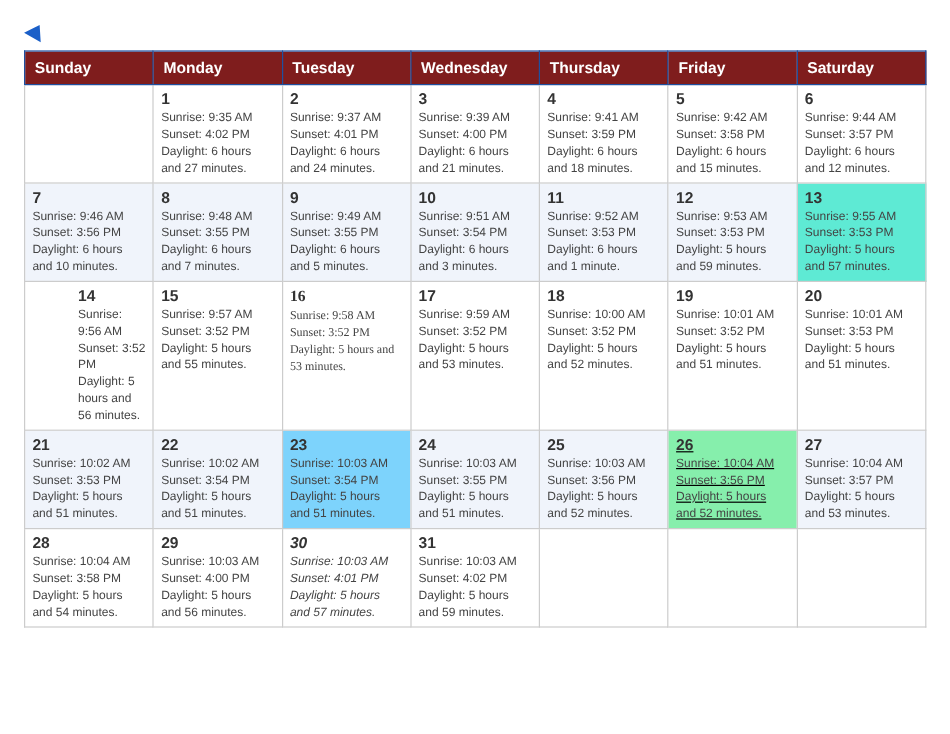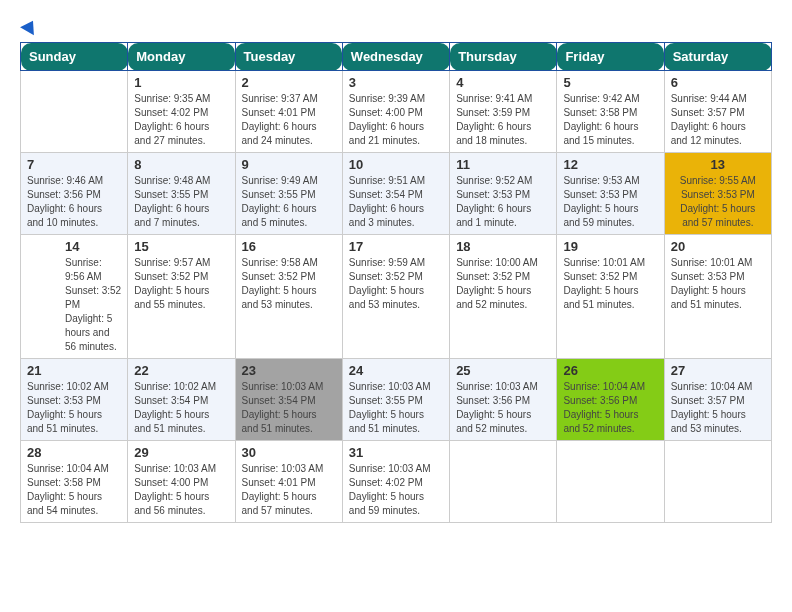--- a/index.html
+++ b/index.html
@@ -93,22 +93,21 @@
     .empty-cell {
       background: #f9f9f9;
     }
     tr:nth-child(even) td {
       background: #f5f7fc;
     }
     tr:nth-child(odd) td {
       background: #fff;
     }
     .calendar thead tr th {
-      background: #0f766e;
-      border-radius: 10px;
+      background: #7f1d1d;
     }
   </style>
 </head>
 <body>
 
 <div class="header">
   <div class="logo">
     <div class="logo-text-row">
       <span class="logo-general"></span>
       <span class="logo-icon"></span>
@@ -179,35 +178,35 @@
           <div class="day-info">Sunrise: 9:51 AM<br>Sunset: 3:54 PM<br>Daylight: 6 hours and 3 minutes.</div>
         </td>
         <td style="background: rgb(240, 244, 251);">
           <span class="day-number">11</span>
           <div class="day-info">Sunrise: 9:52 AM<br>Sunset: 3:53 PM<br>Daylight: 6 hours and 1 minute.</div>
         </td>
         <td style="background: rgb(240, 244, 251);">
           <span class="day-number">12</span>
           <div class="day-info">Sunrise: 9:53 AM<br>Sunset: 3:53 PM<br>Daylight: 5 hours and 59 minutes.</div>
         </td>
-        <td style="background: #eab308; text-align: center;">
+        <td style="background: #5eead4;">
           <span class="day-number">13</span>
           <div class="day-info">Sunrise: 9:55 AM<br>Sunset: 3:53 PM<br>Daylight: 5 hours and 57 minutes.</div>
         </td>
       </tr>
       <tr>
         <td style="background: rgb(255, 255, 255); padding-left: 44px;">
           <span class="day-number">14</span>
           <div class="day-info">Sunrise: 9:56 AM<br>Sunset: 3:52 PM<br>Daylight: 5 hours and 56 minutes.</div>
         </td>
         <td style="background: rgb(255, 255, 255);">
           <span class="day-number">15</span>
           <div class="day-info">Sunrise: 9:57 AM<br>Sunset: 3:52 PM<br>Daylight: 5 hours and 55 minutes.</div>
         </td>
-        <td style="background: rgb(255, 255, 255);">
+        <td style="background: rgb(255, 255, 255); font-family: Liberation Serif, serif;">
           <span class="day-number">16</span>
           <div class="day-info">Sunrise: 9:58 AM<br>Sunset: 3:52 PM<br>Daylight: 5 hours and 53 minutes.</div>
         </td>
         <td style="background: rgb(255, 255, 255);">
           <span class="day-number">17</span>
           <div class="day-info">Sunrise: 9:59 AM<br>Sunset: 3:52 PM<br>Daylight: 5 hours and 53 minutes.</div>
         </td>
         <td style="background: rgb(255, 255, 255);">
           <span class="day-number">18</span>
           <div class="day-info">Sunrise: 10:00 AM<br>Sunset: 3:52 PM<br>Daylight: 5 hours and 52 minutes.</div>
@@ -223,51 +222,51 @@
       </tr>
       <tr>
         <td style="background: rgb(240, 244, 251);">
           <span class="day-number">21</span>
           <div class="day-info">Sunrise: 10:02 AM<br>Sunset: 3:53 PM<br>Daylight: 5 hours and 51 minutes.</div>
         </td>
         <td style="background: rgb(240, 244, 251);">
           <span class="day-number">22</span>
           <div class="day-info">Sunrise: 10:02 AM<br>Sunset: 3:54 PM<br>Daylight: 5 hours and 51 minutes.</div>
         </td>
-        <td style="background: #a3a3a3;">
+        <td style="background: #7dd3fc;">
           <span class="day-number">23</span>
           <div class="day-info">Sunrise: 10:03 AM<br>Sunset: 3:54 PM<br>Daylight: 5 hours and 51 minutes.</div>
         </td>
         <td style="background: rgb(240, 244, 251);">
           <span class="day-number">24</span>
           <div class="day-info">Sunrise: 10:03 AM<br>Sunset: 3:55 PM<br>Daylight: 5 hours and 51 minutes.</div>
         </td>
         <td style="background: rgb(240, 244, 251);">
           <span class="day-number">25</span>
           <div class="day-info">Sunrise: 10:03 AM<br>Sunset: 3:56 PM<br>Daylight: 5 hours and 52 minutes.</div>
         </td>
-        <td style="background: #84cc16;">
+        <td style="background: #86efac; text-decoration: underline;">
           <span class="day-number">26</span>
           <div class="day-info">Sunrise: 10:04 AM<br>Sunset: 3:56 PM<br>Daylight: 5 hours and 52 minutes.</div>
         </td>
         <td style="background: rgb(240, 244, 251); margin-left: 20px;">
           <span class="day-number">27</span>
           <div class="day-info">Sunrise: 10:04 AM<br>Sunset: 3:57 PM<br>Daylight: 5 hours and 53 minutes.</div>
         </td>
       </tr>
       <tr>
         <td style="background: rgb(255, 255, 255);">
           <span class="day-number">28</span>
           <div class="day-info">Sunrise: 10:04 AM<br>Sunset: 3:58 PM<br>Daylight: 5 hours and 54 minutes.</div>
         </td>
         <td style="background: rgb(255, 255, 255);">
           <span class="day-number">29</span>
           <div class="day-info">Sunrise: 10:03 AM<br>Sunset: 4:00 PM<br>Daylight: 5 hours and 56 minutes.</div>
         </td>
-        <td style="background: rgb(255, 255, 255);">
+        <td style="background: rgb(255, 255, 255); font-style: italic;">
           <span class="day-number">30</span>
           <div class="day-info">Sunrise: 10:03 AM<br>Sunset: 4:01 PM<br>Daylight: 5 hours and 57 minutes.</div>
         </td>
         <td style="background: rgb(255, 255, 255);">
           <span class="day-number">31</span>
           <div class="day-info">Sunrise: 10:03 AM<br>Sunset: 4:02 PM<br>Daylight: 5 hours and 59 minutes.</div>
         </td>
         <td class="empty-cell"></td>
         <td class="empty-cell"></td>
         <td class="empty-cell"></td>

